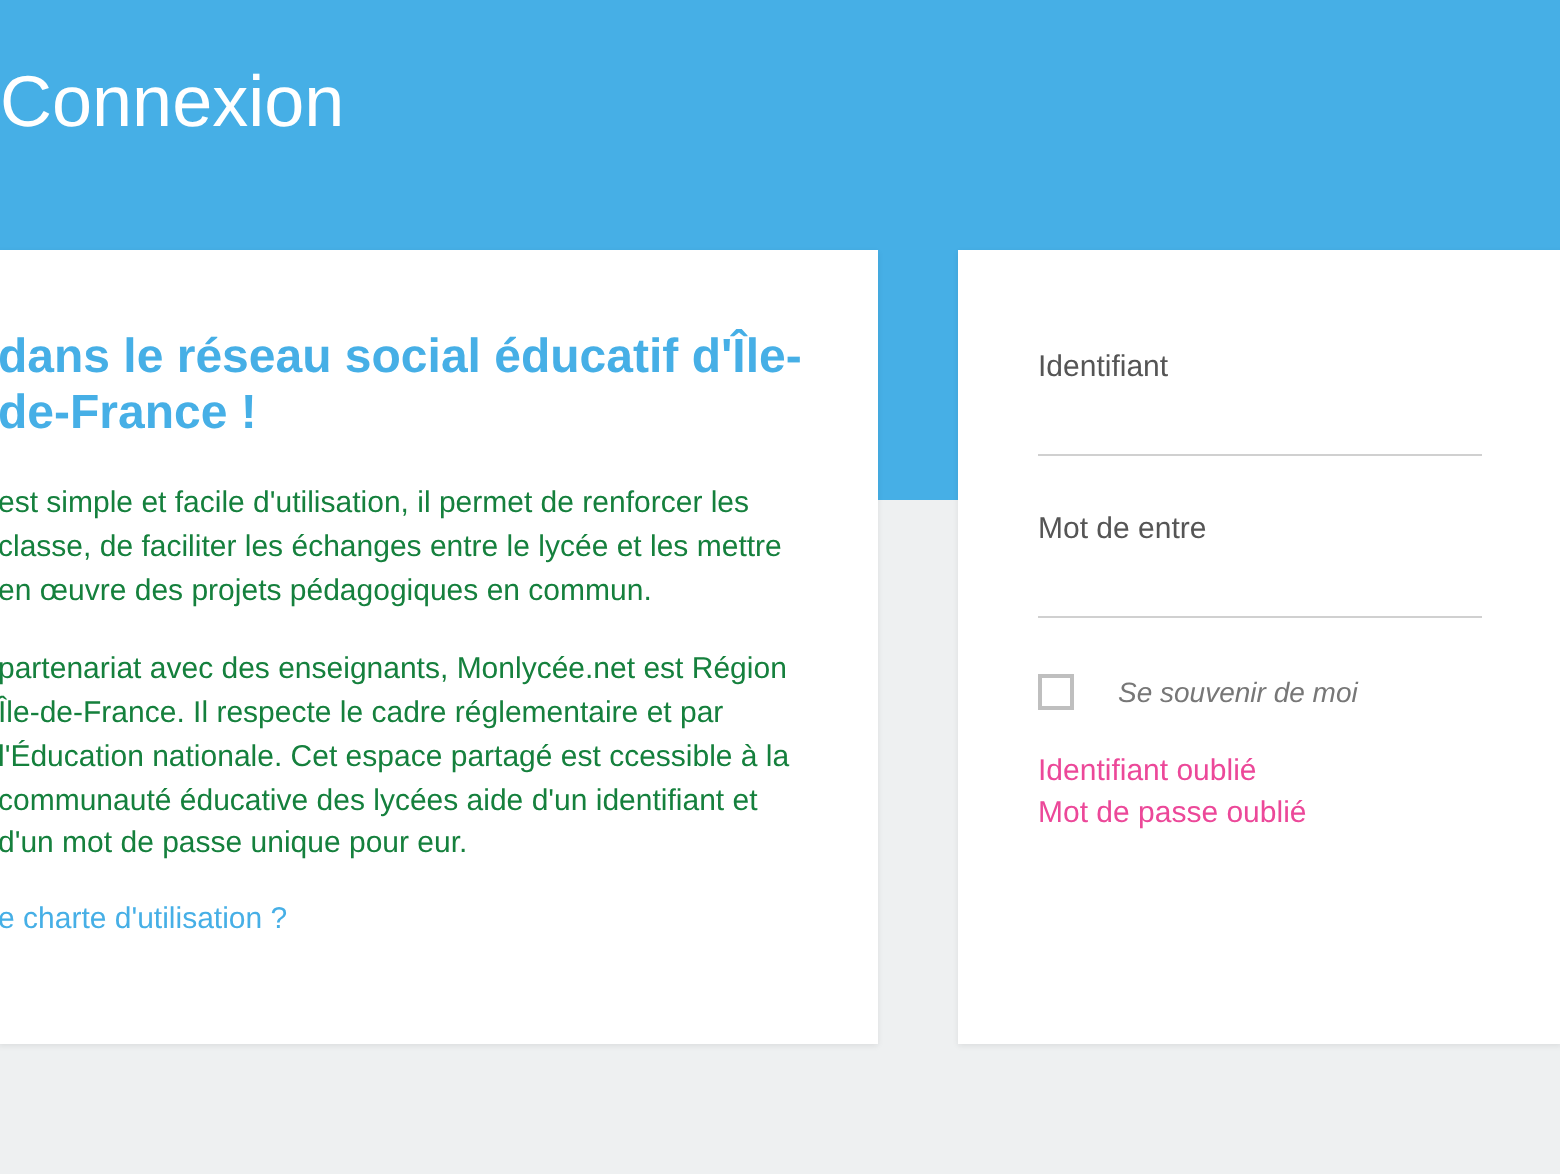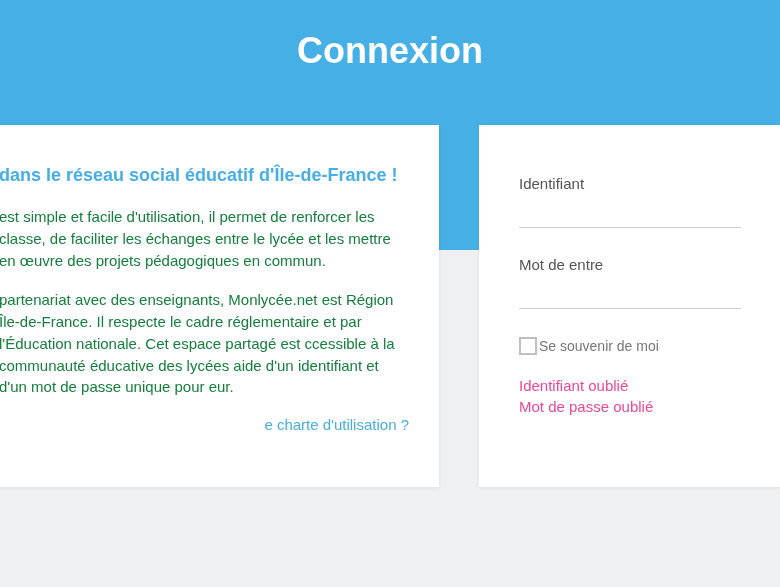--- a/index.html
+++ b/index.html
@@ -9,22 +9,21 @@
     background: #46afe6;
     height: 250px;
     width: 100%;
     position: absolute;
     top: 0; left: 0;
     z-index: 0;
   }
   .page-title {
     color: #ffffff;
     font-size: 36px;
-    font-weight: 700;
-    text-align: center;
+    font-weight: 400;
     padding-top: 30px;
     position: relative;
     z-index: 1;
   }
   .content-row {
     position: absolute;
     top: 125px;
     left: 0;
     right: 0;
     display: flex;
@@ -37,36 +36,35 @@
     background: #ffffff;
     box-shadow: 0 1px 3px rgba(0,0,0,0.08);
   }
   .info-card {
     width: 440px;
     padding: 40px 30px 40px 0;
     margin-left: -1px;
   }
   .info-heading {
     color: #46afe6;
-    font-size: 18px;
+    font-size: 24px;
     font-weight: 700;
     margin-bottom: 20px;
   }
   .info-para {
     color: #15803d;
     font-size: 15px;
     line-height: 1.45;
     margin-bottom: 18px;
   }
   .info-link {
     color: #46afe6;
     font-size: 15px;
     margin-bottom: 14px;
     cursor: pointer;
-    text-align: right;
   }
   .info-closing {
     color: #222;
     font-size: 15px;
   }
   .login-card {
     flex: 1;
     padding: 50px 40px 28px 40px;
     min-height: 330px;
     margin-right: -1px;
@@ -85,22 +83,23 @@
     border: none;
     border-bottom: 1px solid #d0d0d0;
     padding: 6px 0;
     font-size: 15px;
     outline: none;
     background: transparent;
   }
   .remember-row {
     display: flex;
     align-items: center;
-    gap: 2px;
+    gap: 22px;
     margin-bottom: 22px;
+    font-style: italic;
   }
   .checkbox {
     width: 18px;
     height: 18px;
     border: 2px solid #bfbfbf;
     background: #fff;
     cursor: pointer;
     flex-shrink: 0;
   }
   .remember-label {

